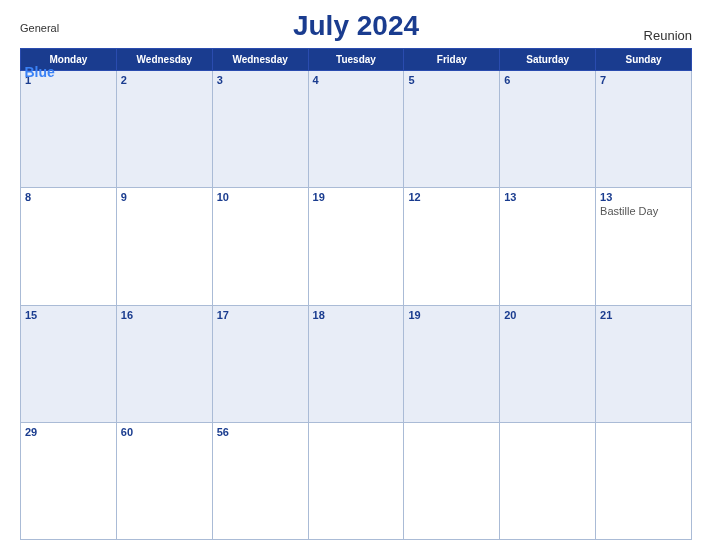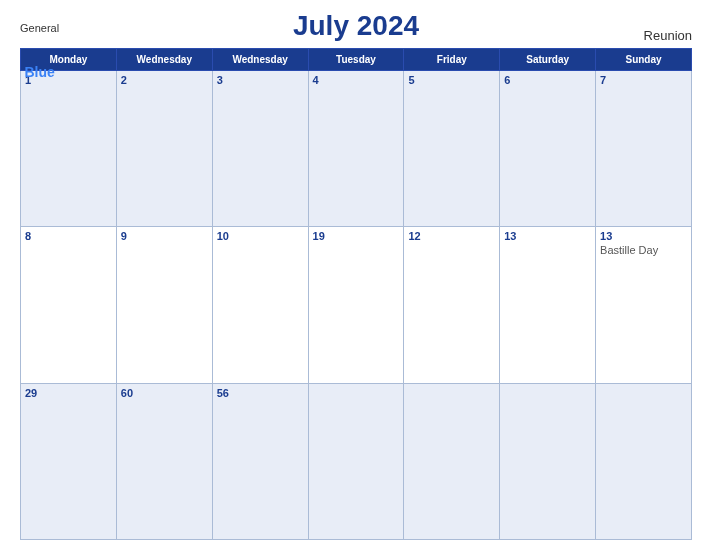--- a/index.html
+++ b/index.html
@@ -172,20 +172,43 @@
         <td>
           <span class="day-number">13</span>
         </td>
         <td>
           <span class="day-number">13</span>
           <span class="event-label">Bastille Day</span>
         </td>
       </tr>
       <tr>
         <td>
+          <span class="day-number">15</span>
+        </td>
+        <td>
+          <span class="day-number">16</span>
+        </td>
+        <td>
+          <span class="day-number">17</span>
+        </td>
+        <td>
+          <span class="day-number">18</span>
+        </td>
+        <td>
+          <span class="day-number">19</span>
+        </td>
+        <td>
+          <span class="day-number">20</span>
+        </td>
+        <td>
+          <span class="day-number">21</span>
+        </td>
+      </tr>
+      <tr>
+        <td>
           <span class="day-number">29</span>
         </td>
         <td>
           <span class="day-number">60</span>
         </td>
         <td>
           <span class="day-number">56</span>
         </td>
         <td></td>
         <td></td>

